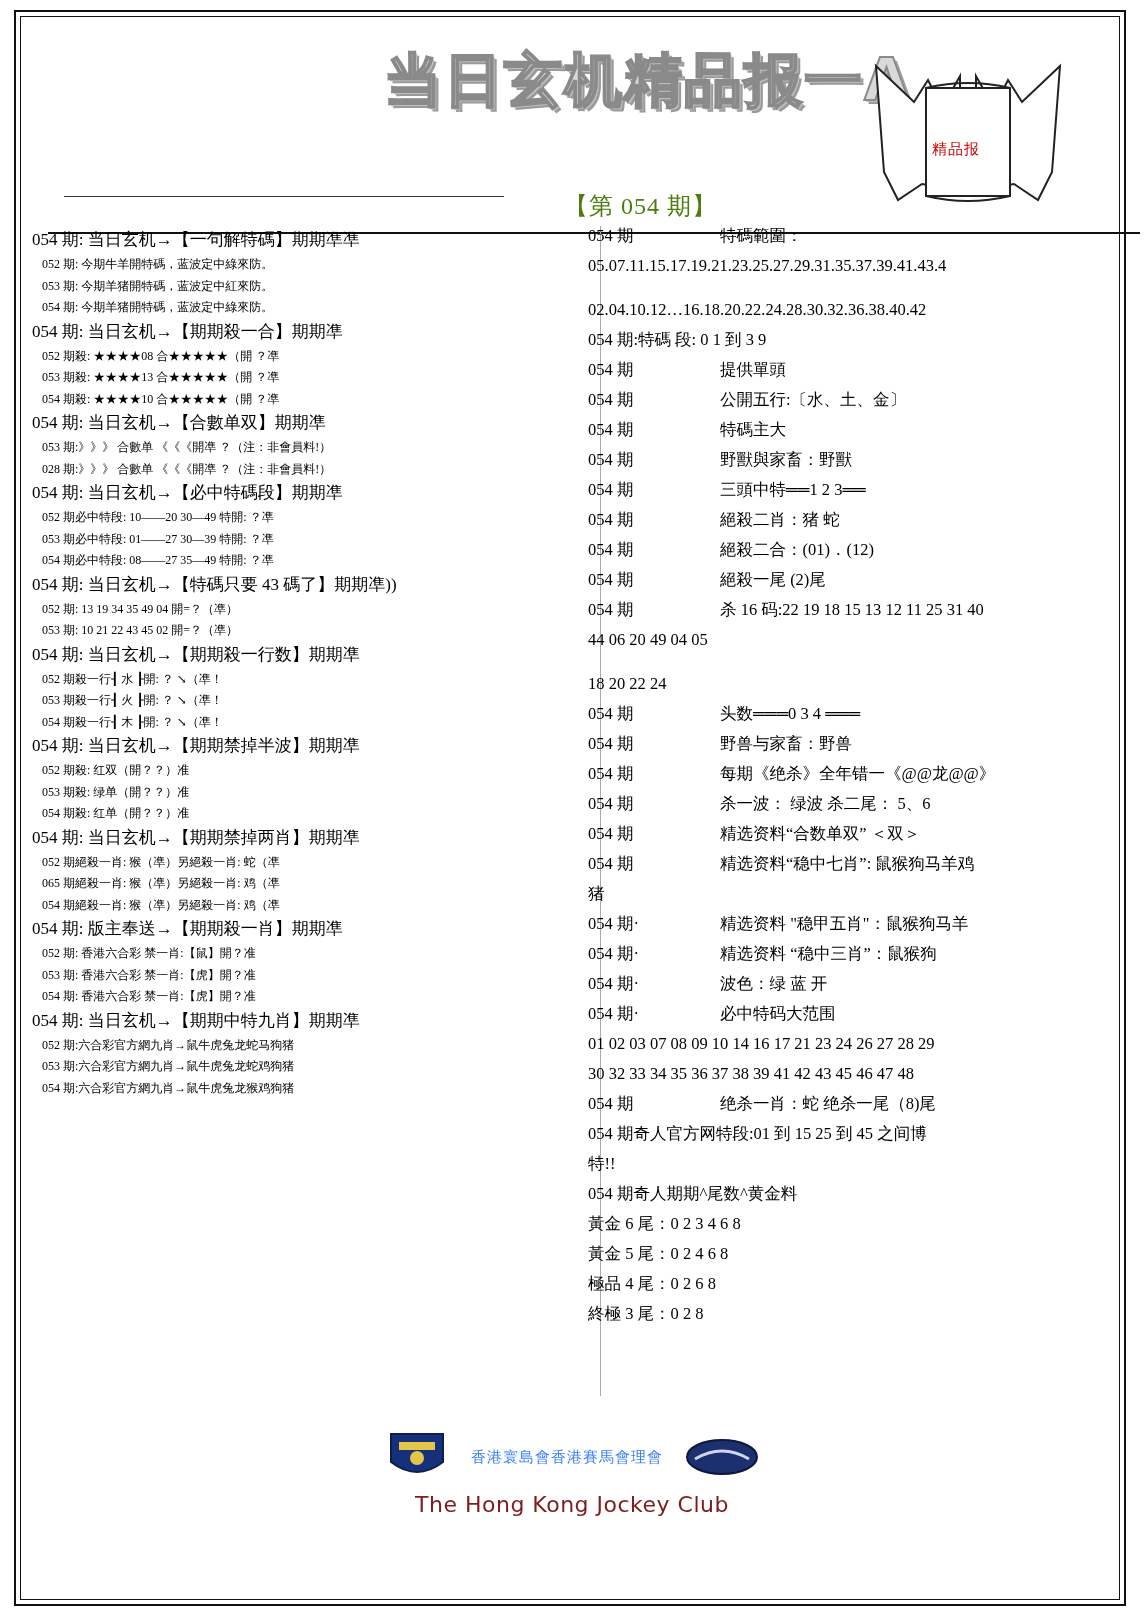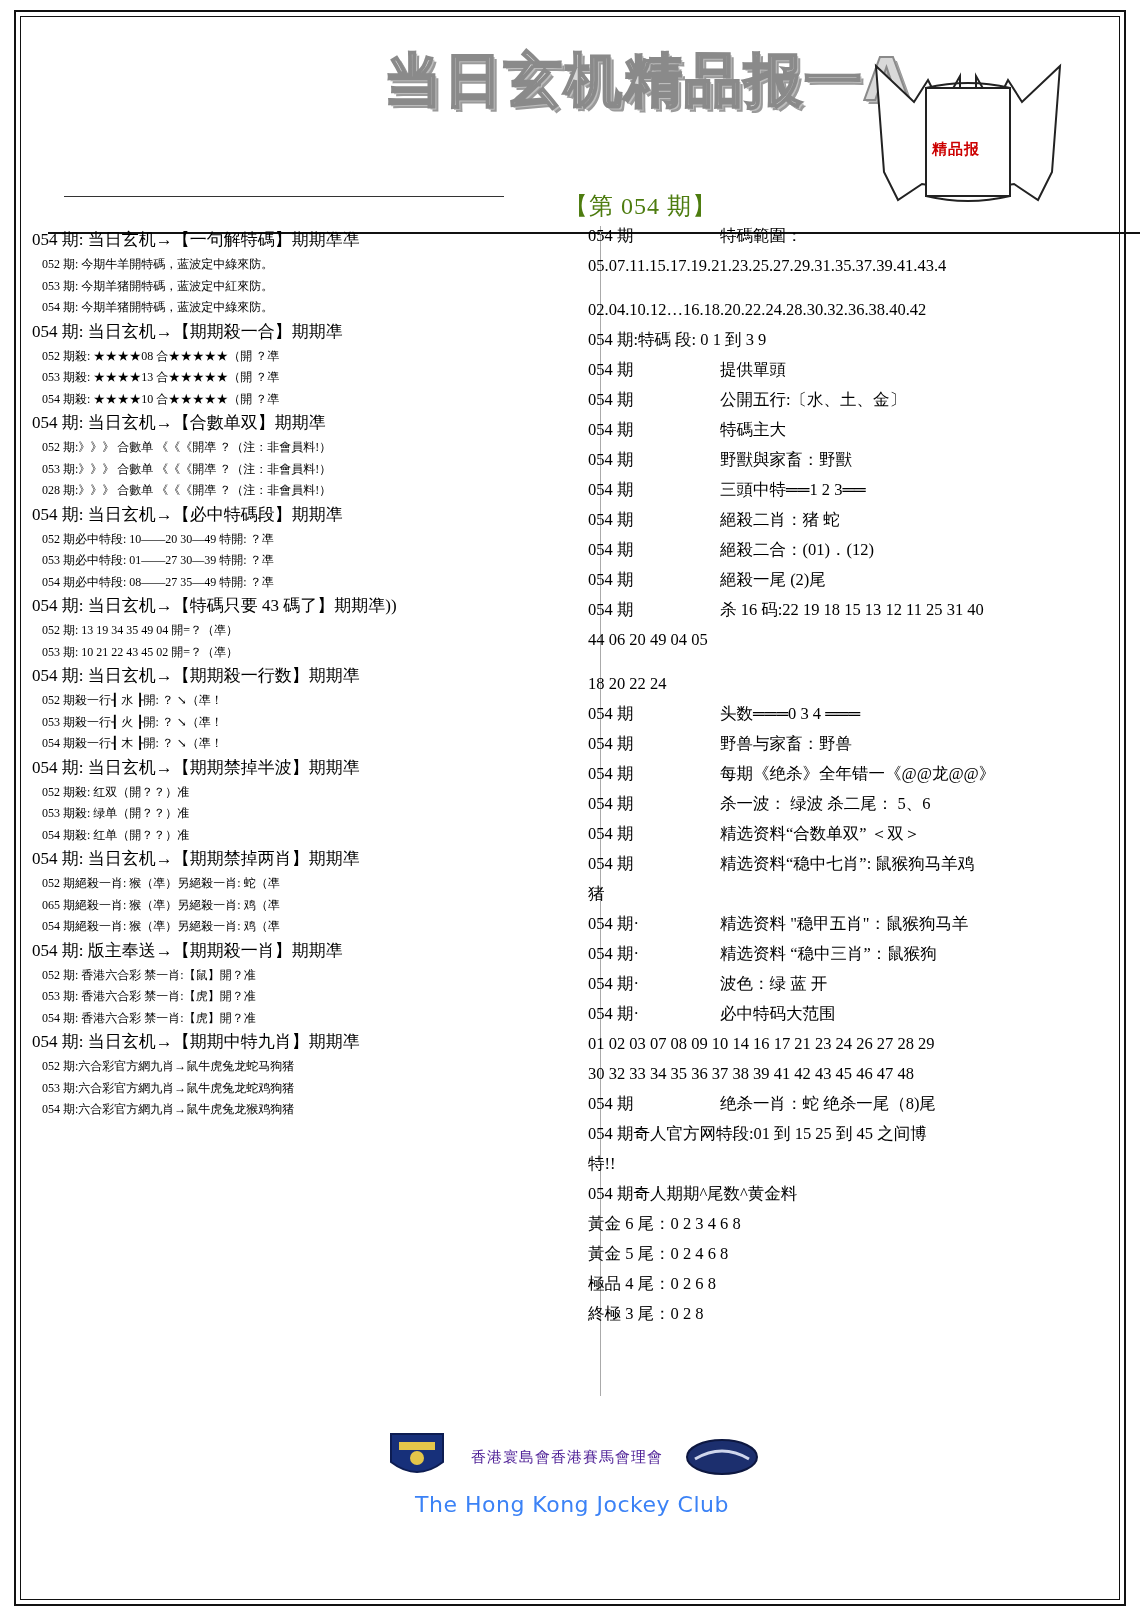--- a/index.html
+++ b/index.html
@@ -99,21 +99,21 @@
     top: 42px;
     width: 200px;
     height: 150px;
   }
   .badge svg { display:block; }
   .badge-text {
     position: absolute;
     left: 64px;
     top: 78px;
     font-size: 15px;
-    font-weight: bold;
+    font-weight: normal;
     color: #cc0000;
     letter-spacing: 1px;
   }
 
   
   .col {
     position: absolute;
     top: 228px;
     font-size: 16.5px;
     line-height: 1.0;
@@ -174,28 +174,28 @@
   }
   .footer-row {
     display: flex;
     align-items: center;
     justify-content: center;
     gap: 22px;
   }
   .hk-script {
     font-family: "DejaVu Serif", serif;
     font-size: 15px;
-    color: #4c1d95;
+    color: #3b82f6;
     letter-spacing: 1px;
   }
   .hkjc {
     margin-top: 8px;
     font-family: "DejaVu Sans", sans-serif;
     font-size: 22px;
-    color: #3b82f6;
+    color: #7f1d1d;
     letter-spacing: 0.5px;
   }
   .logo-shield svg, .logo-oval svg { display:block; }
 </style>
 </head>
 <body>
 
 <div class="page">
   <div class="frame-outer"></div>
   <div class="frame-inner"></div>
@@ -224,21 +224,20 @@
   <div class="col col-left" id="left-col">
       <div class="line hdr">054 期:  当日玄机→【一句解特碼】期期凖凖</div>
       <div class="line indent">052 期:  今期牛羊開特碼，蓝波定中綠來防。</div>
       <div class="line indent">053 期:  今期羊猪開特碼，蓝波定中紅來防。</div>
       <div class="line indent">054 期:  今期羊猪開特碼，蓝波定中綠來防。</div>
       <div class="line hdr">054 期:  当日玄机→【期期殺一合】期期凖</div>
       <div class="line indent">052 期殺:  ★★★★08 合★★★★★（開 ？凖</div>
       <div class="line indent">053 期殺:  ★★★★13 合★★★★★（開 ？凖</div>
       <div class="line indent">054 期殺:  ★★★★10 合★★★★★（開 ？凖</div>
       <div class="line hdr">054 期:  当日玄机→【合數单双】期期凖</div>
-      <div class="line indent">052 期:》》》 合數单 《《《開凖 ？（注：非會員料!）</div>
       <div class="line indent">053 期:》》》 合數单 《《《開凖 ？（注：非會員料!）</div>
       <div class="line indent">028 期:》》》 合數单 《《《開凖 ？（注：非會員料!）</div>
       <div class="line hdr">054 期:  当日玄机→【必中特碼段】期期凖</div>
       <div class="line indent">052 期必中特段:   10——20  30—49 特開:  ？凖</div>
       <div class="line indent">053 期必中特段:   01——27  30—39 特開:  ？凖</div>
       <div class="line indent">054 期必中特段:   08——27  35—49 特開:  ？凖</div>
       <div class="line hdr">054 期:  当日玄机→【特碼只要 43 碼了】期期凖))</div>
       <div class="line indent">052 期:  13  19  34  35  49  04                    開=？（凖）</div>
       <div class="line indent">053 期:  10  21  22  43  45  02                    開=？（凖）</div>
       <div class="line hdr">054 期: 当日玄机→【期期殺一行数】期期凖</div>

